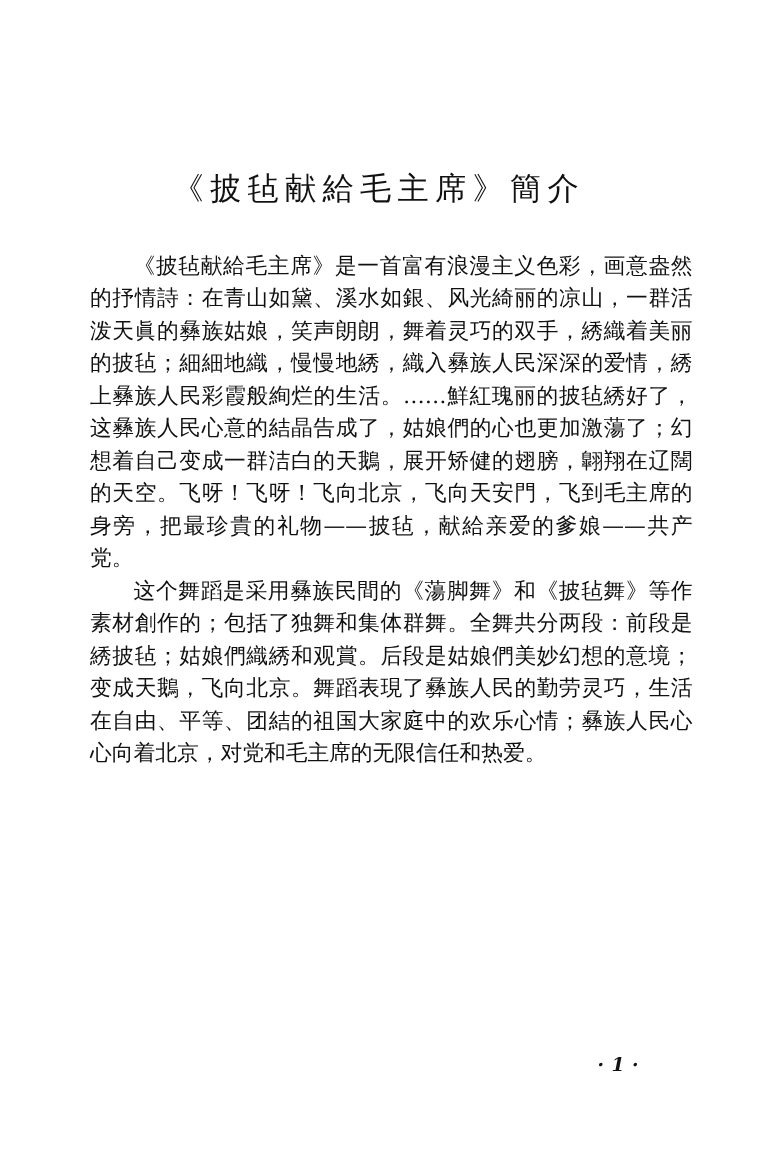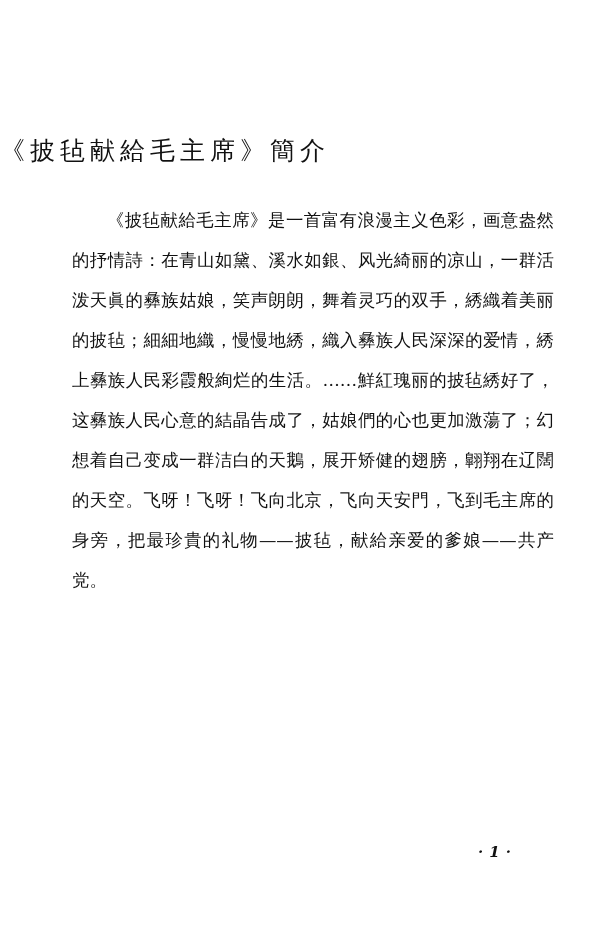--- a/index.html
+++ b/index.html
@@ -1,24 +1,25 @@
 <!DOCTYPE html>
 <html><head>
   <meta charset="utf-8">
   <style>
     html, body { margin: 0; padding: 0; background: #ffffff; }
     body { width: 606px; height: 937px; position: relative; overflow: hidden; color: #111; font-family: "DejaVu Serif", "Liberation Serif", serif; }
     .page { position: absolute; left: 0; top: 0; width: 606px; height: 937px; }
-    .title { position: absolute; top: 134px; left: 0; width: 606px; text-align: left; font-size: 25px; letter-spacing: 5px; font-weight: normal; }
-    .body { position: absolute; left: 72px; top: 200px; width: 482px; font-size: 17.4px; line-height: 40px; text-align: justify; text-align-last: left; }
+    .title { position: absolute; top: 134px; left: 0; width: 606px; text-align: center; font-size: 25px; letter-spacing: 5px; font-weight: normal; }
+    .body { position: absolute; left: 72px; top: 200px; width: 482px; font-size: 17.4px; line-height: 26px; text-align: justify; text-align-last: left; }
     .para { margin: 0; text-indent: 2em; word-break: break-all; }
     .page-num { position: absolute; top: 843px; left: 478px; font-size: 15px; font-style: italic; font-weight: bold; letter-spacing: 6px; }
   </style>
 </head>
 <body>
 
 <div class="page">
   <div class="title">《披毡献給毛主席》簡介</div>
   <div class="body">
     <p class="para">《披毡献給毛主席》是一首富有浪漫主义色彩，画意盎然的抒情詩：在青山如黛、溪水如銀、风光綺丽的凉山，一群活泼天眞的彝族姑娘，笑声朗朗，舞着灵巧的双手，綉織着美丽的披毡；細細地織，慢慢地綉，織入彝族人民深深的爱情，綉上彝族人民彩霞般絢烂的生活。……鮮紅瑰丽的披毡綉好了，这彝族人民心意的結晶告成了，姑娘們的心也更加激蕩了；幻想着自己变成一群洁白的天鵝，展开矫健的翅膀，翺翔在辽闊的天空。飞呀！飞呀！飞向北京，飞向天安門，飞到毛主席的身旁，把最珍貴的礼物——披毡，献給亲爱的爹娘——共产党。</p>
+    <p class="para">这个舞蹈是采用彝族民間的《蕩脚舞》和《披毡舞》等作素材創作的；包括了独舞和集体群舞。全舞共分两段：前段是綉披毡；姑娘們織綉和观賞。后段是姑娘們美妙幻想的意境；变成天鵝，飞向北京。舞蹈表現了彝族人民的勤劳灵巧，生活在自由、平等、团結的祖国大家庭中的欢乐心情；彝族人民心心向着北京，对党和毛主席的无限信任和热爱。</p>
   </div>
   <div class="page-num">·1·</div>
 </div>
 
 </body></html>

